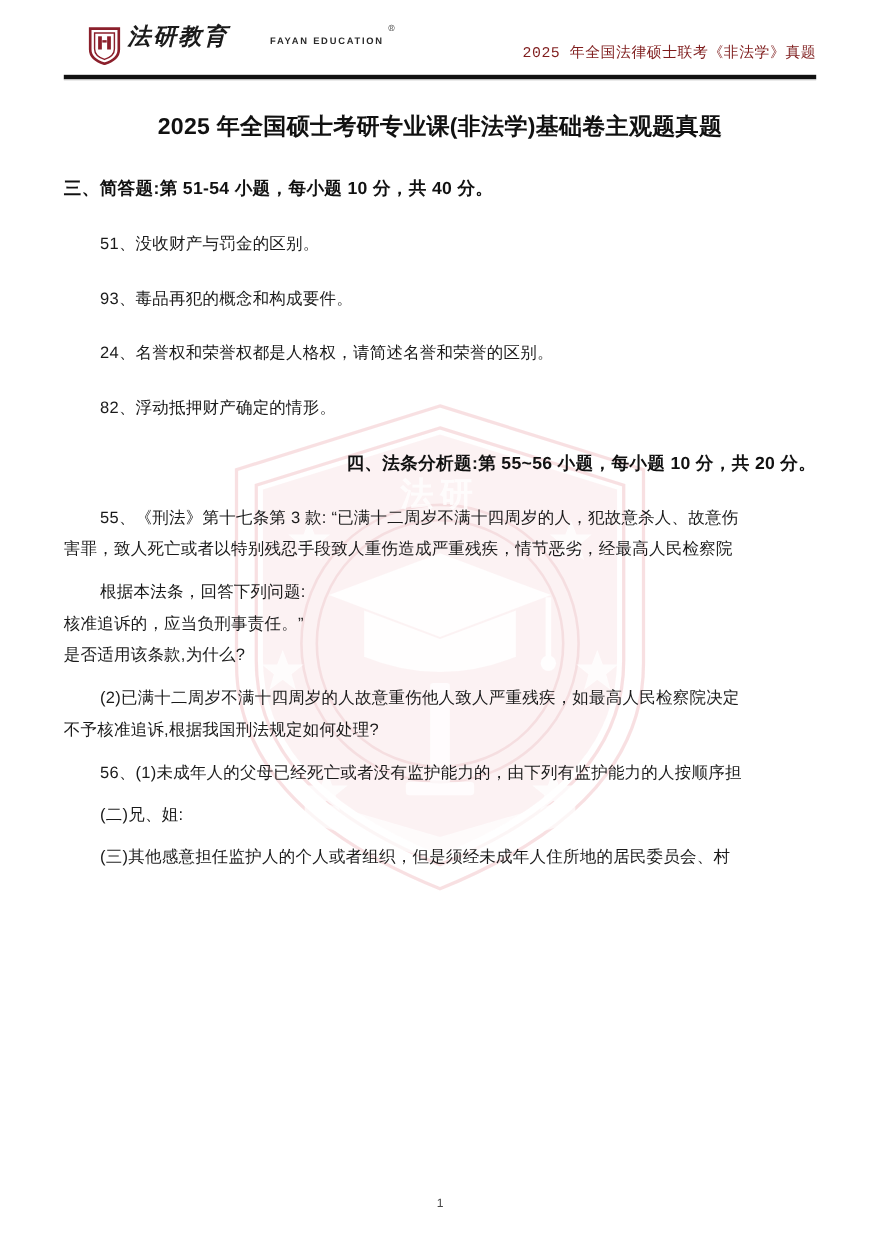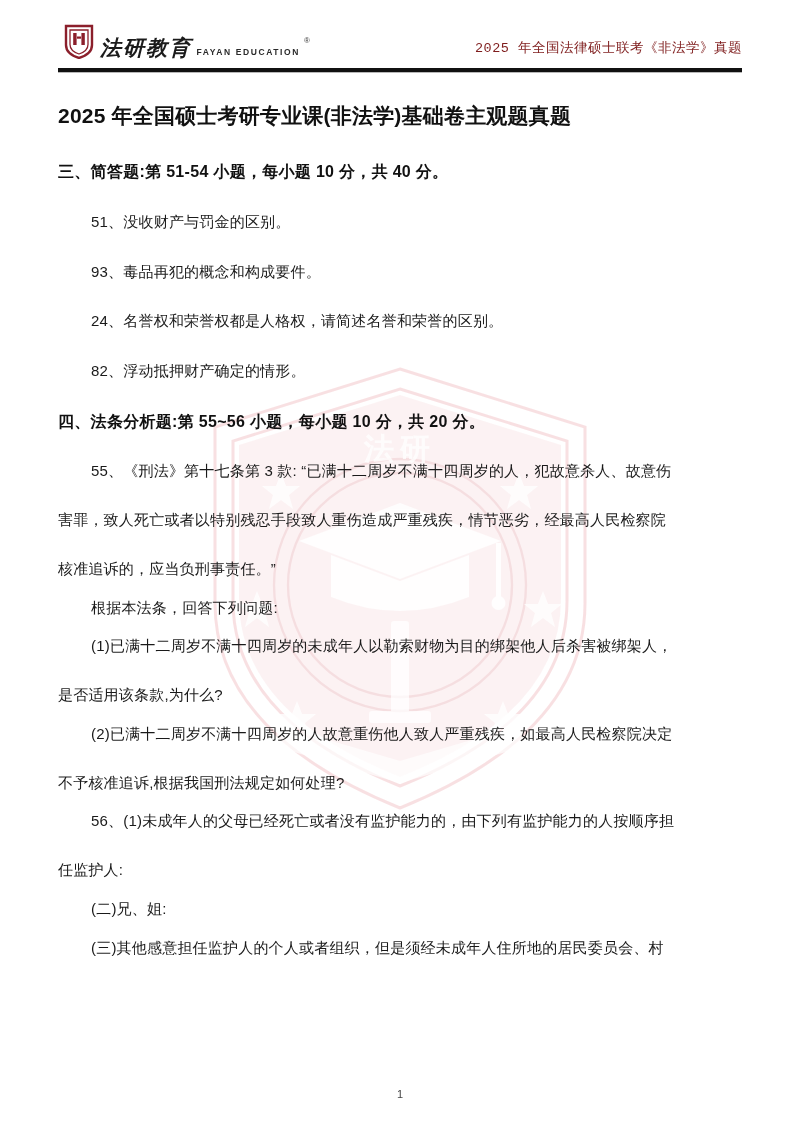--- a/index.html
+++ b/index.html
@@ -38,24 +38,24 @@
   .header {
     position: absolute;
     left: 58px;
     top: 22px;
     width: 684px;
     height: 52px;
     z-index: 2;
   }
   .logo-block {
     position: absolute;
-    left: 6px;
+    left: 22px;
     top: 0px;
     display: flex;
-    align-items: flex-end;
+    align-items: flex-start;
     gap: 6px;
   }
   .shield {
     width: 30px;
     height: 36px;
     flex: none;
     margin-top: 1px;
   }
   .shield svg { display: block; width: 100%; height: 100%; }
   .logo-text {
@@ -73,20 +73,21 @@
     white-space: nowrap;
   }
   .logo-en {
     font-family: "Liberation Sans", sans-serif;
     font-size: 8.5px;
     font-weight: 700;
     letter-spacing: 1.6px;
     color: #2a2a2a;
     margin-top: 2px;
     white-space: nowrap;
+    margin-left: 33px;
   }
   .reg-mark {
     position: absolute;
     right: 0px;
     top: -1px;
     font-size: 8px;
     color: #3a3a3a;
   }
   .header-right {
     position: absolute;
@@ -120,20 +121,21 @@
   
   .content {
     position: absolute;
     left: 58px;
     top: 92px;
     width: 684px;
     z-index: 2;
   }
 
   .doc-title {
+    text-align: center;
     font-family: "Liberation Sans", sans-serif;
     font-size: 21px;
     font-weight: 700;
     color: #111111;
     letter-spacing: 0.2px;
     margin: 10px 0 0 0;
     line-height: 1.3;
   }
 
   .section-heading {
@@ -150,23 +152,23 @@
     font-size: 15px;
     font-weight: 400;
     color: #1a1a1a;
     line-height: 1.65;
     letter-spacing: 0.2px;
     white-space: nowrap;
   }
   .indent { padding-left: 33px; }
 
   .sp-52 { margin-top: 30px; }
-  .sp-45 { margin-top: 25px; }
+  .sp-45 { margin-top: 25px; text-align: right; }
   .sp-30 { margin-top: 14px; }
-  .sp-22 { margin-top: 24px; }
+  .sp-22 { margin-top: 4px; }
   .sp-q  { margin-top: 25px; }
 
   .page-number {
     position: absolute;
     left: 0;
     right: 0;
     top: 1088px;
     text-align: center;
     font-family: "Liberation Sans", sans-serif;
     font-size: 11px;
@@ -250,28 +252,26 @@
 
     <div class="para indent sp-q">51、没收财产与罚金的区别。</div>
     <div class="para indent sp-q">93、毒品再犯的概念和构成要件。</div>
     <div class="para indent sp-q">24、名誉权和荣誉权都是人格权，请简述名誉和荣誉的区别。</div>
     <div class="para indent sp-q">82、浮动抵押财产确定的情形。</div>
 
     <div class="section-heading sp-45">四、法条分析题:第 55~56 小题，每小题 10 分，共 20 分。</div>
 
     <div class="para indent sp-q">55、《刑法》第十七条第 3 款: “已满十二周岁不满十四周岁的人，犯故意杀人、故意伤</div>
     <div class="para sp-22">害罪，致人死亡或者以特别残忍手段致人重伤造成严重残疾，情节恶劣，经最高人民检察院</div>
+    <div class="para indent sp-30">根据本法条，回答下列问题:</div>
     <div class="para sp-22">核准追诉的，应当负刑事责任。”</div>
-    <div class="para indent sp-30">根据本法条，回答下列问题:</div>
-    <div class="para indent sp-30">(1)已满十二周岁不满十四周岁的未成年人以勒索财物为目的绑架他人后杀害被绑架人，</div>
     <div class="para sp-22">是否适用该条款,为什么?</div>
     <div class="para indent sp-30">(2)已满十二周岁不满十四周岁的人故意重伤他人致人严重残疾，如最高人民检察院决定</div>
     <div class="para sp-22">不予核准追诉,根据我国刑法规定如何处理?</div>
     <div class="para indent sp-30">56、(1)未成年人的父母已经死亡或者没有监护能力的，由下列有监护能力的人按顺序担</div>
-    <div class="para sp-22">任监护人:</div>
     <div class="para indent sp-30">(二)兄、姐:</div>
     <div class="para indent sp-30">(三)其他感意担任监护人的个人或者组织，但是须经未成年人住所地的居民委员会、村</div>
 
   </div>
 
   <div class="page-number">1</div>
 
 </div>
 
 </body></html>

